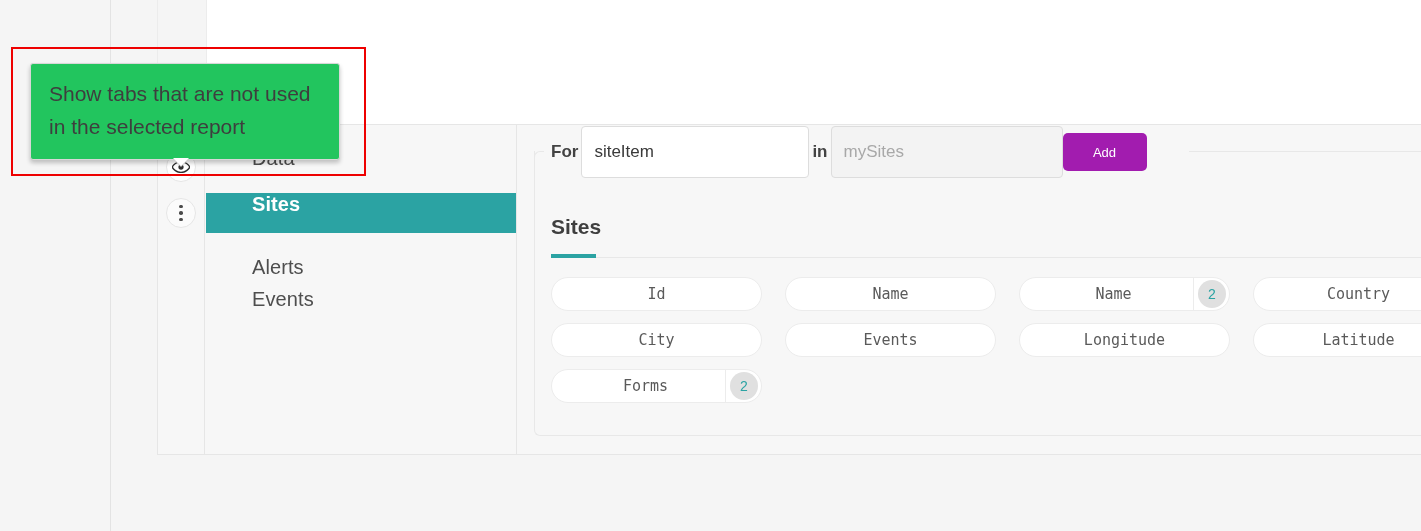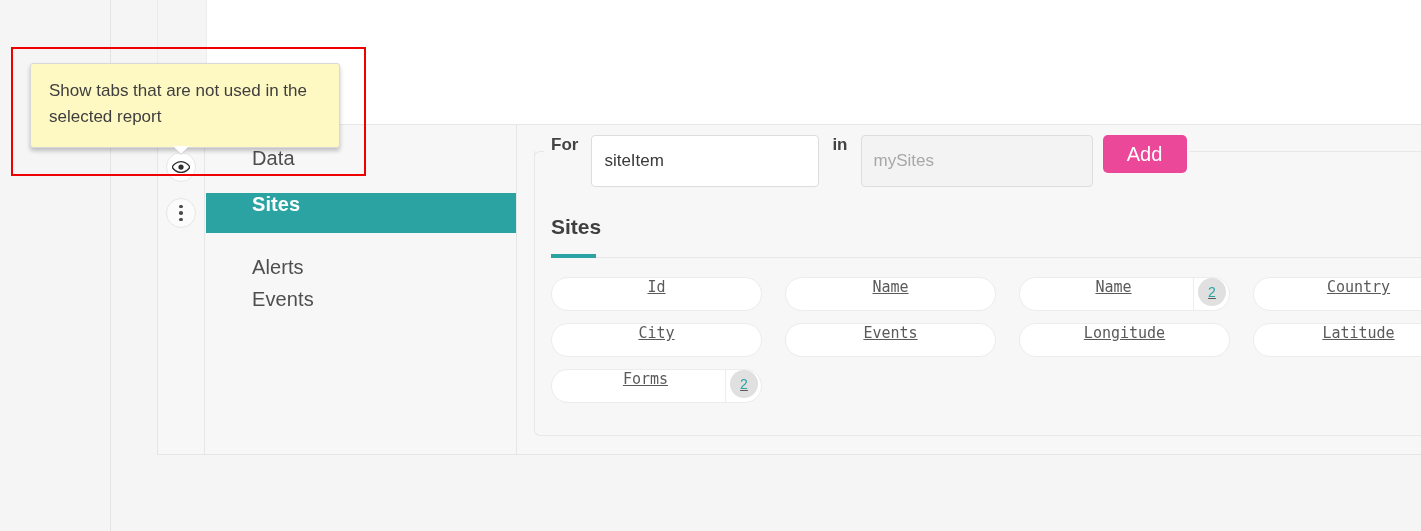--- a/index.html
+++ b/index.html
@@ -159,22 +159,21 @@
     background: #e8e8e8;
   }
 
   
   .forrow {
     position: absolute;
     left: 14px;
     top: -16px;
     height: 34px;
     display: flex;
-    align-items: flex-start;
-    gap: 10px;
+    align-items: center;
     background: transparent;
   }
   .fr-label {
     font-size: 17px;
     color: #434343;
     font-weight: bold;
     background: #f7f7f7;
     padding: 0 3px;
   }
   .fr-input {
@@ -191,25 +190,25 @@
   .fr-input.first { width: 228px; }
   .fr-input.second {
     width: 232px;
     background: #f3f3f3;
     color: #a16207;
   }
   .fr-input.second::placeholder { color: #a8a8a8; }
   .add-btn {
     height: 38px;
     min-width: 84px;
-    background: #ec4899;
+    background: #a21caf;
     color: #ffffff;
     border: none;
     border-radius: 5px;
-    font-size: 20px;
+    font-size: 13px;
     font-family: "Liberation Sans", sans-serif;
     cursor: pointer;
     padding: 0 18px;
   }
 
   
   .section-head {
     position: absolute;
     left: 17px;
     top: 64px;
@@ -246,28 +245,28 @@
     gap: 23px;
     margin-bottom: 12px;
   }
   .pill {
     width: 211px;
     height: 34px;
     background: #ffffff;
     border: 1px solid #ececec;
     border-radius: 18px;
     display: flex;
+    align-items: center;
     justify-content: center;
     font-family: "DejaVu Sans Mono", monospace;
     font-size: 15px;
     color: #5a5a5a;
     cursor: pointer;
     position: relative;
     flex: 0 0 auto;
-    text-decoration: underline;
   }
   .pill.with-badge { justify-content: flex-start; padding-left: 0; }
   .pill .pill-label {
     flex: 1;
     text-align: center;
     padding-left: 14px;
   }
   .pill .pill-sep {
     width: 1px;
     height: 32px;
@@ -286,26 +285,26 @@
     font-family: "Liberation Sans", sans-serif;
     font-size: 14px;
   }
 
   
   .tooltip {
     position: absolute;
     left: 30px;
     top: 63px;
     width: 310px;
-    background: #fef9c3;
+    background: #22c55e;
     border: 1px solid #d8d8d8;
     border-radius: 3px;
     box-shadow: 0 3px 4px rgba(0,0,0,0.22);
     padding: 14px 18px 16px 18px;
-    font-size: 17px;
+    font-size: 21px;
     line-height: 1.55;
     color: #3e3e3e;
     z-index: 40;
   }
   .tooltip-arrow {
     position: absolute;
     left: 142px;
     top: 100%;
     margin-top: -1px;
     width: 0;

